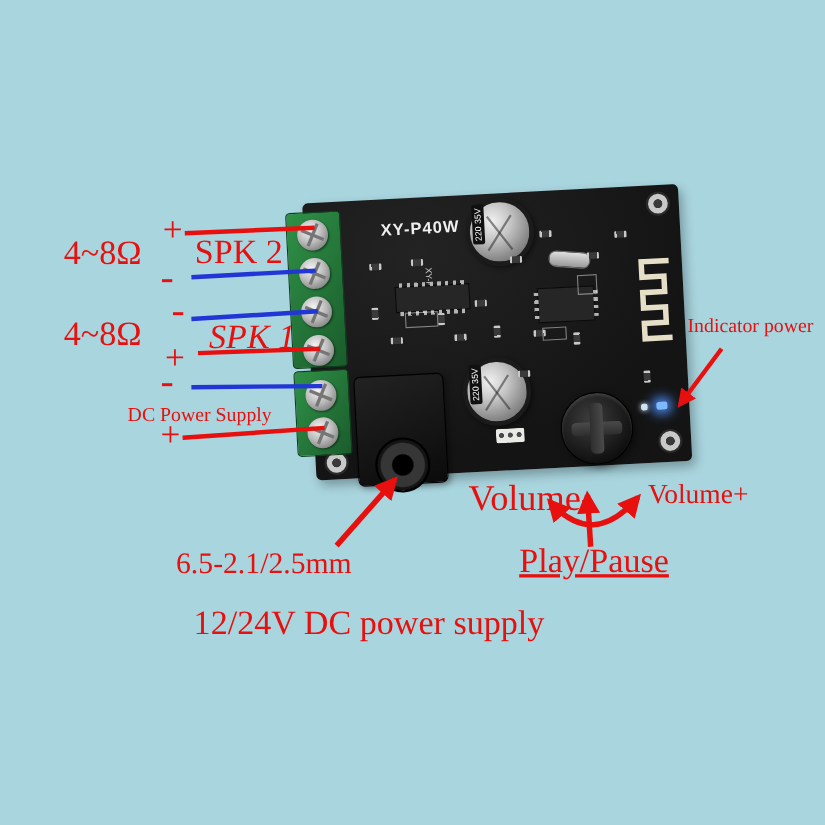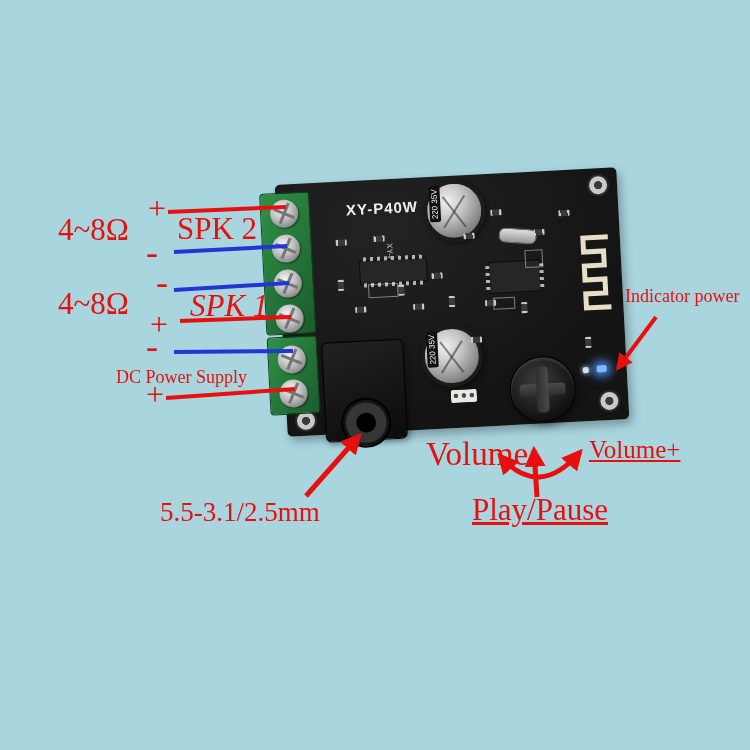--- a/index.html
+++ b/index.html
@@ -179,18 +179,19 @@
   <div class="ann" style="left:156px;top:264px;font-size:36px;">-</div>
   <div class="ann" style="left:58px;top:288px;font-size:31px;">4~8Ω</div>
   <div class="ann" style="left:190px;top:290px;font-size:31px;font-style:italic;">SPK 1</div>
   <div class="ann" style="left:150px;top:308px;font-size:32px;">+</div>
 
   <div class="ann" style="left:146px;top:328px;font-size:36px;">-</div>
   <div class="ann" style="left:116px;top:368px;font-size:18px;">DC Power Supply</div>
   <div class="ann" style="left:146px;top:378px;font-size:32px;">+</div>
 
   <div class="ann" style="left:625px;top:287px;font-size:18px;">Indicator power</div>
-  <div class="ann" style="left:160px;top:499px;font-size:27px;">5.5-3.1/2.5mm</div>
+  <div class="ann" style="left:160px;top:499px;font-size:27px;">6.5-2.1/2.5mm</div>
   <div class="ann" style="left:386px;top:438px;font-size:33px;margin-left:40px;">Volume-</div>
-  <div class="ann" style="left:589px;top:437px;font-size:25px;text-decoration:underline;">Volume+</div>
+  <div class="ann" style="left:589px;top:437px;font-size:25px;">Volume+</div>
   <div class="ann" style="left:472px;top:494px;font-size:31px;text-decoration:underline;">Play/Pause</div>
+  <div class="ann" style="left:176px;top:550px;font-size:31px;">12/24V DC power supply</div>
 
 </div>
 
 </body></html>

